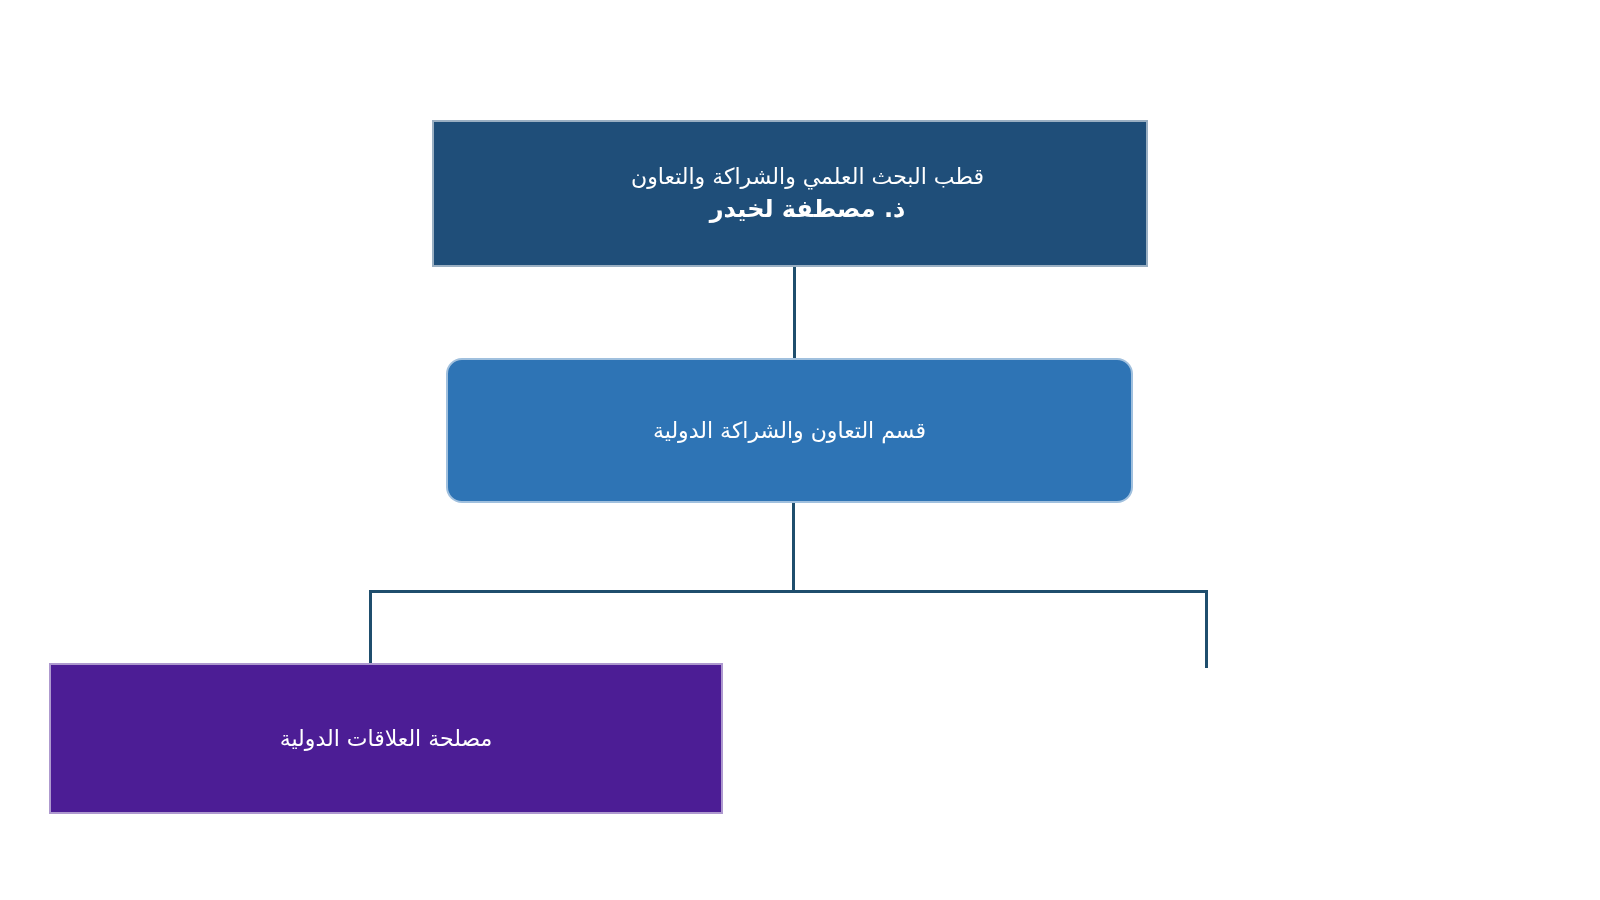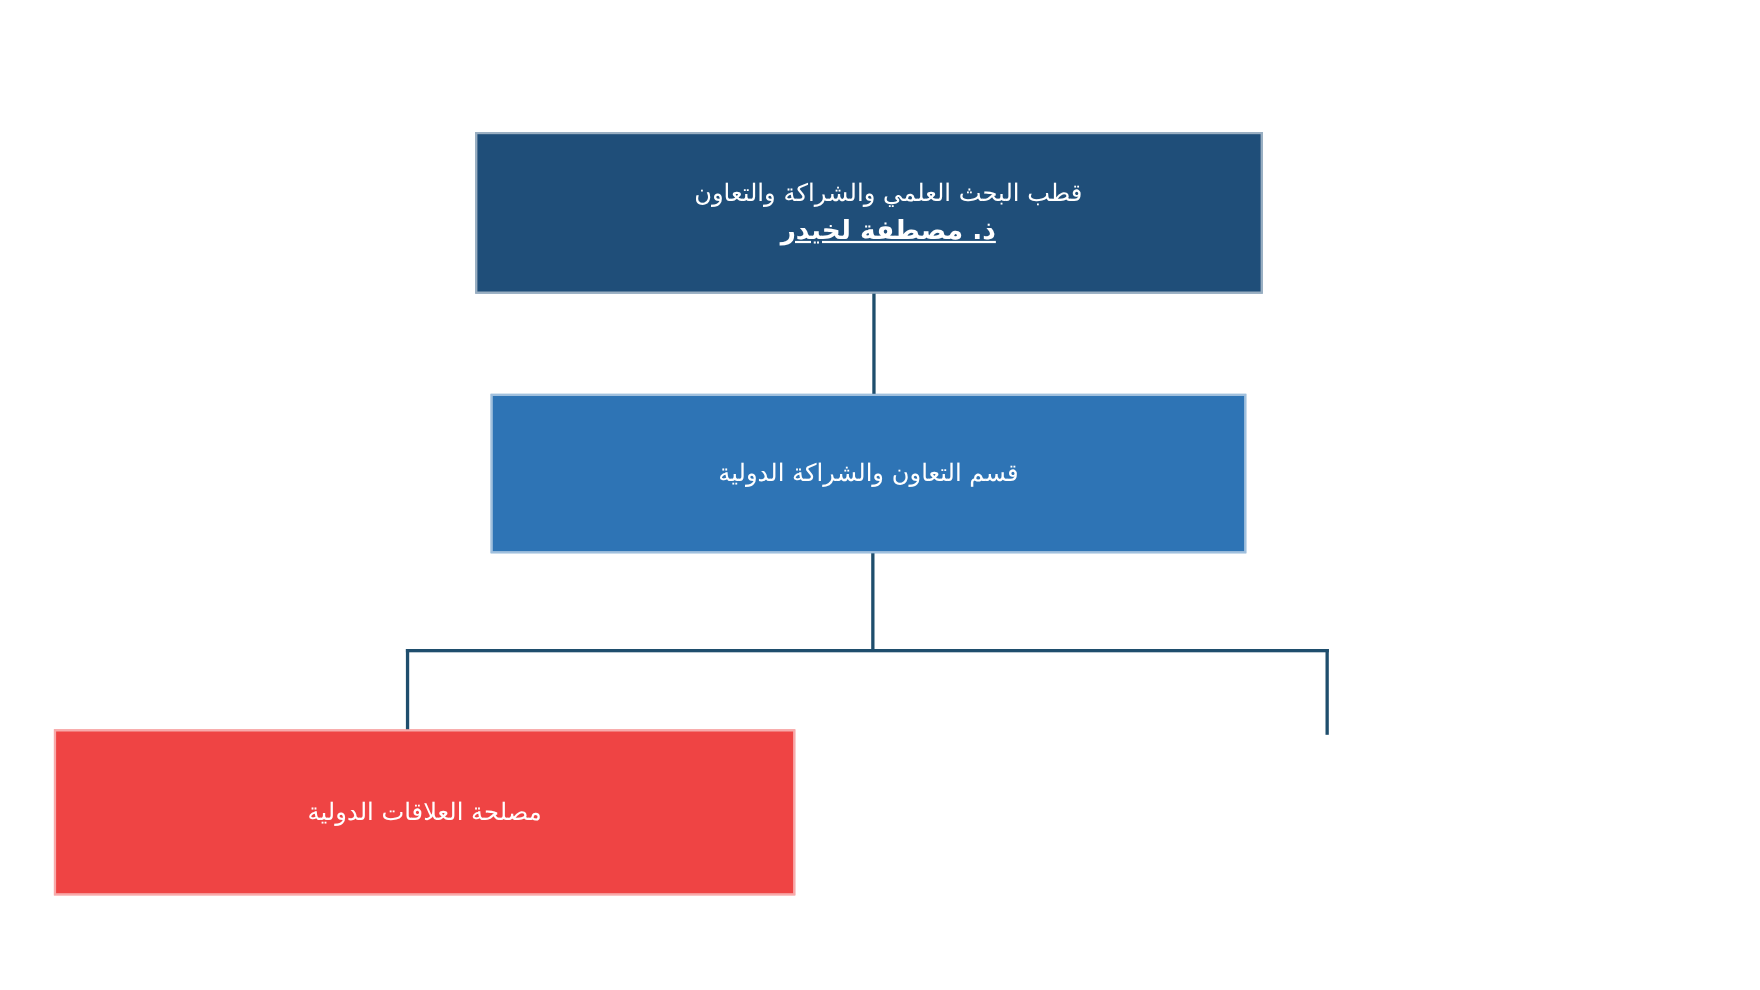--- a/index.html
+++ b/index.html
@@ -28,28 +28,27 @@
   }
   .node-title {
     font-size: 22px;
     line-height: 1.45;
     font-weight: normal;
   }
   .node-name {
     font-size: 24px;
     line-height: 1.4;
     font-weight: bold;
-    text-decoration: underline;
   }
   .conn {
     position: absolute;
   }
   
   #node-root  { left: 432px; top: 120px; width: 716px; height: 147px; padding-left: 35px; }
-  #node-dept  { left: 446px; top: 358px; width: 687px; height: 145px; }
+  #node-dept  { left: 446px; top: 358px; width: 687px; height: 145px; border-radius: 16px; }
   #node-svc-left  { left: 49px;  top: 663px; width: 674px; height: 151px; }
   #node-svc-right { left: 868px; top: 666px; width: 670px; height: 150px; }
 
   #conn-v1 { left: 793px; top: 265px; width: 3px;   height: 95px; }
   #conn-v2 { left: 792px; top: 501px; width: 3px;   height: 91px; }
   #conn-h  { left: 369px; top: 590px; width: 839px; height: 3px;  }
   #conn-dl { left: 369px; top: 590px; width: 3px;   height: 75px; }
   #conn-dr { left: 1205px; top: 590px; width: 3px;  height: 78px; }
 </style>
 </head>
@@ -65,18 +64,18 @@
 
   <div class="node" id="node-root" style="background-color: rgb(31, 78, 121);">
     <div class="node-title">قطب البحث العلمي والشراكة والتعاون</div>
     <div class="node-name">ذ. مصطفة لخيدر</div>
   </div>
 
   <div class="node" id="node-dept" style="background-color: rgb(46, 116, 181);">
     <div class="node-title">قسم التعاون والشراكة الدولية</div>
   </div>
 
-  <div class="node" id="node-svc-left" style="background-color: #ef4444; text-align: center;">
+  <div class="node" id="node-svc-left" style="background-color: #4c1d95; text-align: center;">
     <div class="node-title">مصلحة العلاقات الدولية</div>
   </div>
 
 
 </div>
 
 </body></html>

